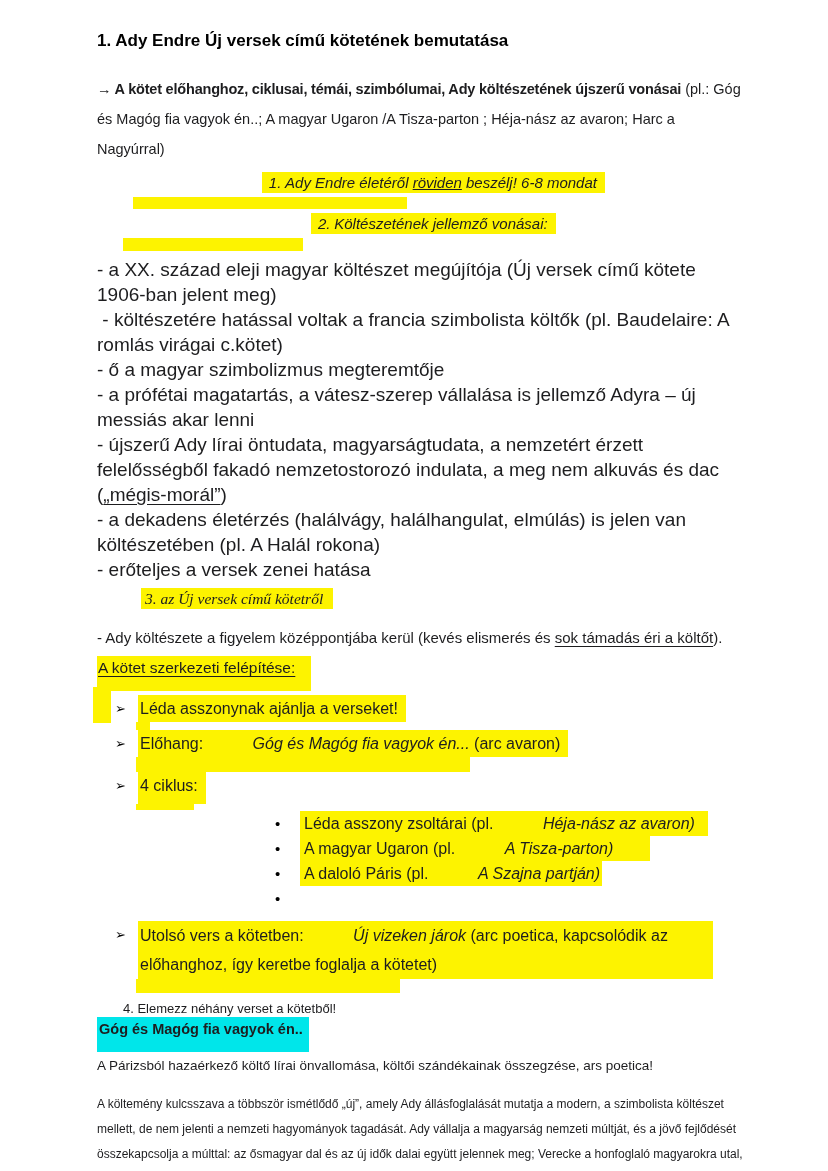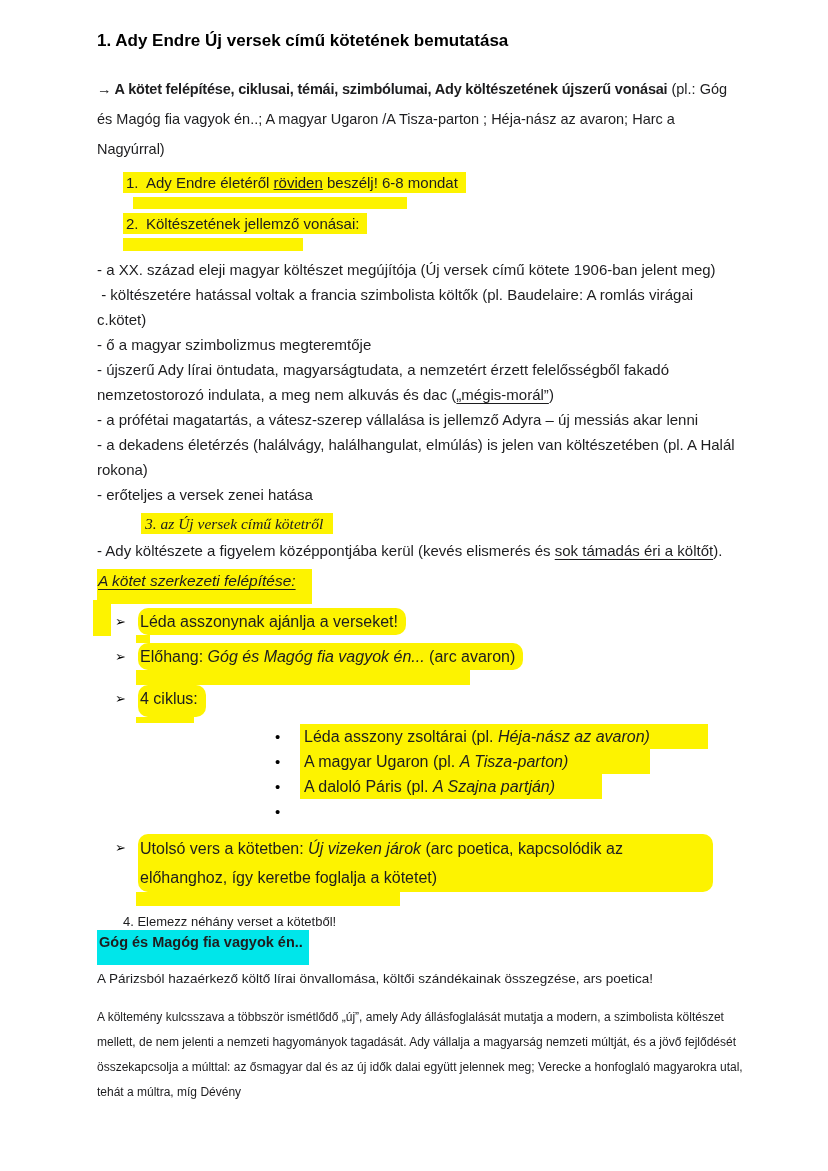--- a/index.html
+++ b/index.html
@@ -14,47 +14,47 @@
     color:var(--ink);
   }
   .page{padding:30px 84px 0 97px;position:relative;}
 
   h1.doc-title{font-size:17px;font-weight:700;color:#000;margin:0 0 22px 0;line-height:22px;}
 
   .intro{font-size:14.5px;line-height:30px;margin:0 0 8px 0;}
   .intro b{font-weight:700;letter-spacing:-0.2px;}
 
   
-  .task-line{margin-left:26px;font-size:15px;line-height:22px;}
+  .task-line{margin-left:26px;font-style:italic;font-size:15px;line-height:22px;text-align:center;}
   .task-line .hl{background:var(--y);padding:2px 8px 2px 3px;}
   .task-num{display:inline-block;min-width:20px;}
   .stub{background:var(--y);}
   .stub-t1{margin:3px 0 4px 36px;width:274px;height:12px;}
   .stub-t2{margin:3px 0 6px 26px;width:180px;height:13px;}
 
   
-  .features{margin-top:0;font-size:15px;line-height:25px;}
+  .features{margin-top:0;font-size:19px;line-height:25px;}
   .features p{margin:0;white-space:pre-wrap;max-width:648px;}
   .features u, .reception u{text-underline-offset:3px;}
 
   .task3-line{margin:5px 0 1px 44px;font-style:italic;font-size:15.5px;line-height:24px;}
   .task3-line .hl{background:var(--y);padding:2px 10px 2px 4px;font-family:Liberation Serif, serif;}
 
-  .reception{margin:2px 0 0 0;font-size:15px;line-height:25px;white-space:pre-wrap;max-width:648px;}
+  .reception{margin:14px 0 0 0;font-size:15px;line-height:25px;white-space:pre-wrap;max-width:648px;}
 
   .structure-heading{margin-top:6px;font-size:15.5px;line-height:20px;}
-  .structure-heading .hl{background:var(--y);display:inline-block;padding:2px 16px 13px 1px;font-style:italic;}
+  .structure-heading .hl{background:var(--y);display:inline-block;padding:2px 16px 13px 1px;}
   .structure-heading u{text-underline-offset:3px;}
 
   
   .bullets{position:relative;margin:4px 0 0 18px;font-size:16px;}
   .left-strip{position:absolute;left:-22px;top:-8px;width:18px;height:36px;background:var(--y);}
   .b-row{display:flex;align-items:flex-start;line-height:27px;}
   .b-arrow{width:23px;flex:0 0 23px;font-size:13px;line-height:27px;color:#000;}
-  .b-text{background:var(--y);padding:0 8px 0 2px;border-radius:10px;}
+  .b-text{background:var(--y);padding:0 8px 0 2px;}
   .b-text.pad-b{padding-bottom:5px;}
   .stub-conn{margin-left:21px;width:14px;height:8px;}
   .stub-band{margin-left:21px;width:334px;height:15px;}
   .stub-ciklus{margin-left:21px;width:58px;height:6px;}
 
   
   .cycles{margin:1px 0 0 160px;font-size:16px;}
   .c-row{display:flex;align-items:flex-start;line-height:25px;}
   .c-dot{width:25px;flex:0 0 25px;font-size:15px;line-height:25px;color:#000;}
   .c-text{background:var(--y);height:25px;line-height:25px;padding-left:4px;}
@@ -69,47 +69,47 @@
 
   .task4-line{margin:8px 0 0 26px;font-size:13px;line-height:16px;}
 
   .poem-heading{margin-top:0;font-size:14.5px;font-weight:700;line-height:19px;}
   .poem-heading .hl{background:var(--c);display:inline-block;padding:3px 6px 13px 2px;}
 
   .poem-intro{margin:4px 0 16px 0;font-size:13.5px;line-height:20px;}
 
   .analysis{margin:10px 0 0 0;font-size:12px;line-height:25px;max-width:650px;}
 
-  i,em{font-style:italic;}
+  i,em{font-style:italic;margin-left:45px;}
 </style>
 </head>
 <body>
 
 <div class="page">
 
   <h1 class="doc-title">1. Ady Endre Új versek című kötetének bemutatása</h1>
 
-  <p class="intro"><b>→ A kötet felépítése, ciklusai, témái, szimbólumai, Ady költészetének újszerű vonásai</b><span> (pl.: Góg és Magóg fia vagyok én..; A magyar Ugaron /A Tisza-parton ; Héja-nász az avaron; Harc a Nagyúrral)</span></p>
+  <p class="intro"><b>→ A kötet előhanghoz, ciklusai, témái, szimbólumai, Ady költészetének újszerű vonásai</b><span> (pl.: Góg és Magóg fia vagyok én..; A magyar Ugaron /A Tisza-parton ; Héja-nász az avaron; Harc a Nagyúrral)</span></p>
 
   <div class="task-line">
     <span class="hl"><span class="task-num">1.</span><span>Ady Endre életéről </span><u>röviden</u><span> beszélj! 6-8 mondat</span></span>
   </div>
   <div class="stub stub-t1"></div>
 
   <div class="task-line">
     <span class="hl"><span class="task-num">2.</span><span>Költészetének jellemző vonásai:</span></span>
   </div>
   <div class="stub stub-t2"></div>
 
   <div class="features">
     <p>- a XX. század eleji magyar költészet megújítója (Új versek című kötete 1906-ban jelent meg)</p>
     <p> - költészetére hatással voltak a francia szimbolista költők (pl. Baudelaire: A romlás virágai c.kötet)</p>
     <p>- ő a magyar szimbolizmus megteremtője</p>
+    <p>- a prófétai magatartás, a vátesz-szerep vállalása is jellemző Adyra – új messiás akar lenni</p>
     <p><span>- újszerű Ady lírai öntudata, magyarságtudata, a nemzetért érzett felelősségből fakadó nemzetostorozó indulata, a meg nem alkuvás és dac (</span><u>„mégis-morál”</u><span>)</span></p>
-    <p>- a prófétai magatartás, a vátesz-szerep vállalása is jellemző Adyra – új messiás akar lenni</p>
     <p>- a dekadens életérzés (halálvágy, halálhangulat, elmúlás) is jelen van költészetében (pl. A Halál rokona)</p>
     <p>- erőteljes a versek zenei hatása</p>
   </div>
 
   <div class="task3-line">
     <span class="hl">3. az Új versek című kötetről</span>
   </div>
 
   <p class="reception"><span>- Ady költészete a figyelem középpontjába kerül (kevés elismerés és </span><u>sok támadás éri a költőt</u><span>).</span></p>
 

